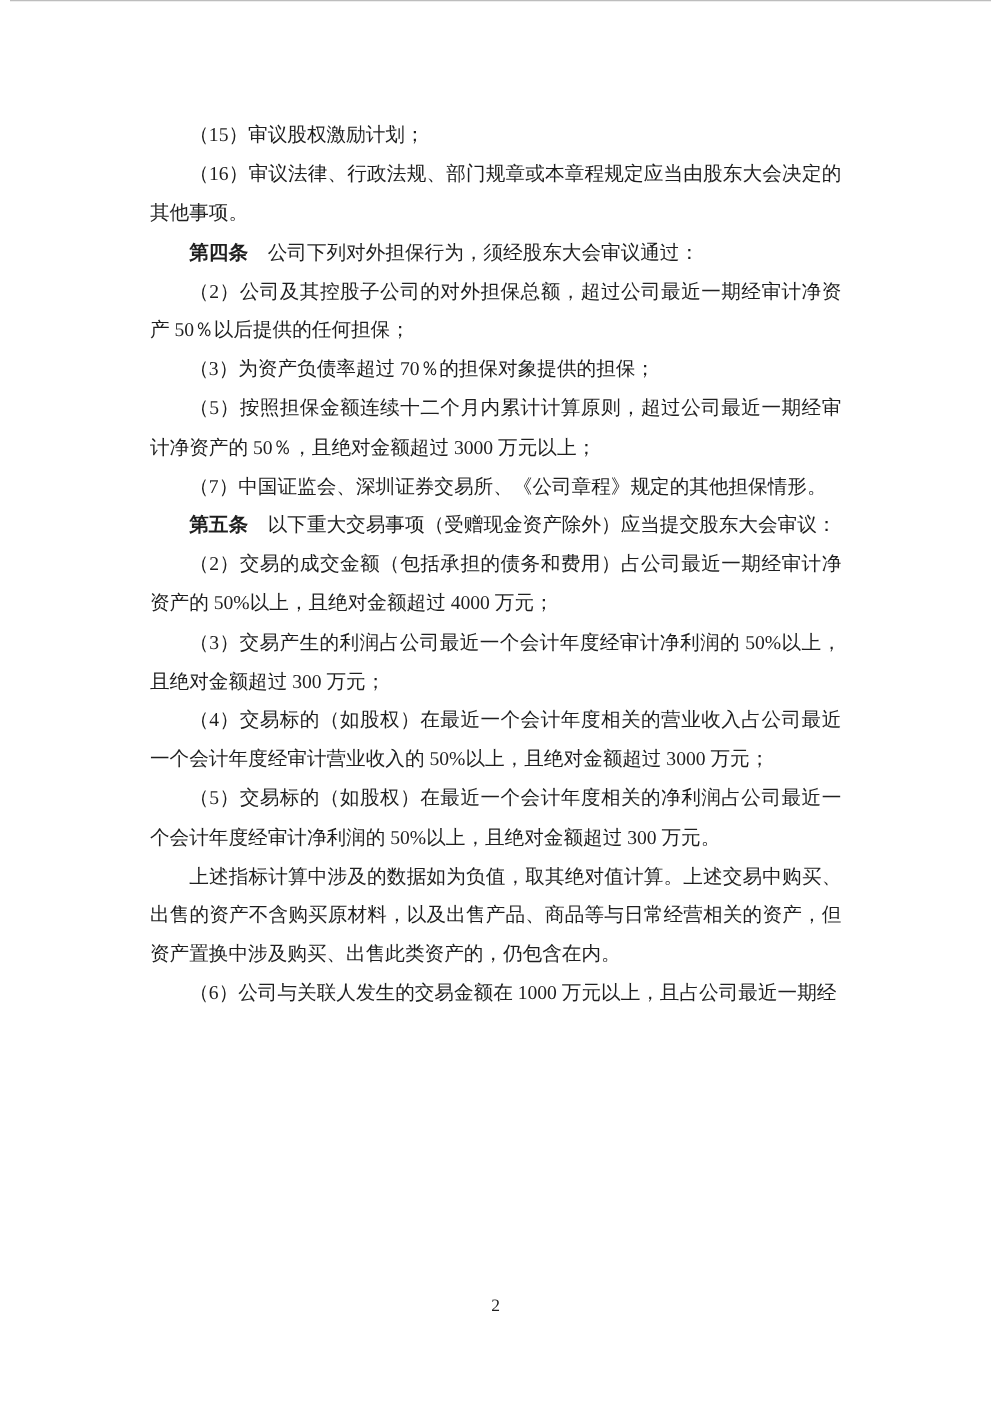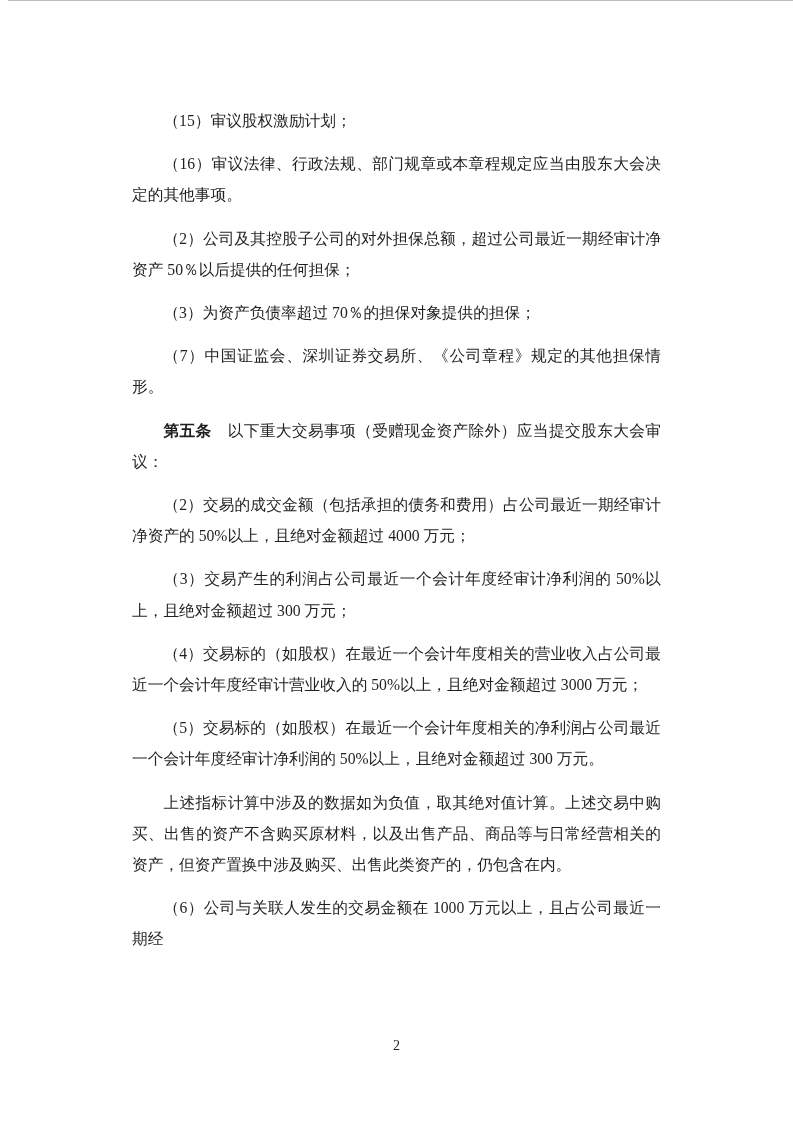--- a/index.html
+++ b/index.html
@@ -28,21 +28,21 @@
     position: absolute;
     left: 120px;
     top: 93px;
     width: 553px;
     font-size: 15.7px;
     line-height: 31.2px;
     text-align: justify;
     text-justify: inter-ideograph;
   }
   .para {
-    margin: 12px;
+    margin: 0;
     padding: 0;
     text-indent: 2em;
   }
   .para b {
     font-weight: bold;
   }
   .footer {
     position: absolute;
     top: 1037px;
     left: 0;
@@ -53,22 +53,24 @@
   }
 </style>
 </head>
 <body>
 
 <div class="page">
   <div class="scan-edge"></div>
   <div class="content">
       <p class="para"><span>（15）审议股权激励计划；</span></p>
       <p class="para"><span>（16）审议法律、行政法规、部门规章或本章程规定应当由股东大会决定的其他事项。</span></p>
+      <p class="para"><b>第四条</b><span>　公司下列对外担保行为，须经股东大会审议通过：</span></p>
       <p class="para"><span>（2）公司及其控股子公司的对外担保总额，超过公司最近一期经审计净资产 50％以后提供的任何担保；</span></p>
       <p class="para"><span>（3）为资产负债率超过 70％的担保对象提供的担保；</span></p>
+      <p class="para"><span>（5）按照担保金额连续十二个月内累计计算原则，超过公司最近一期经审计净资产的 50％，且绝对金额超过 3000 万元以上；</span></p>
       <p class="para"><span>（7）中国证监会、深圳证券交易所、《公司章程》规定的其他担保情形。</span></p>
       <p class="para"><b>第五条</b><span>　以下重大交易事项（受赠现金资产除外）应当提交股东大会审议：</span></p>
       <p class="para"><span>（2）交易的成交金额（包括承担的债务和费用）占公司最近一期经审计净资产的 50%以上，且绝对金额超过 4000 万元；</span></p>
       <p class="para"><span>（3）交易产生的利润占公司最近一个会计年度经审计净利润的 50%以上，且绝对金额超过 300 万元；</span></p>
       <p class="para"><span>（4）交易标的（如股权）在最近一个会计年度相关的营业收入占公司最近一个会计年度经审计营业收入的 50%以上，且绝对金额超过 3000 万元；</span></p>
       <p class="para"><span>（5）交易标的（如股权）在最近一个会计年度相关的净利润占公司最近一个会计年度经审计净利润的 50%以上，且绝对金额超过 300 万元。</span></p>
       <p class="para"><span>上述指标计算中涉及的数据如为负值，取其绝对值计算。上述交易中购买、出售的资产不含购买原材料，以及出售产品、商品等与日常经营相关的资产，但资产置换中涉及购买、出售此类资产的，仍包含在内。</span></p>
       <p class="para"><span>（6）公司与关联人发生的交易金额在 1000 万元以上，且占公司最近一期经</span></p>
     </div>
   <div class="footer">

